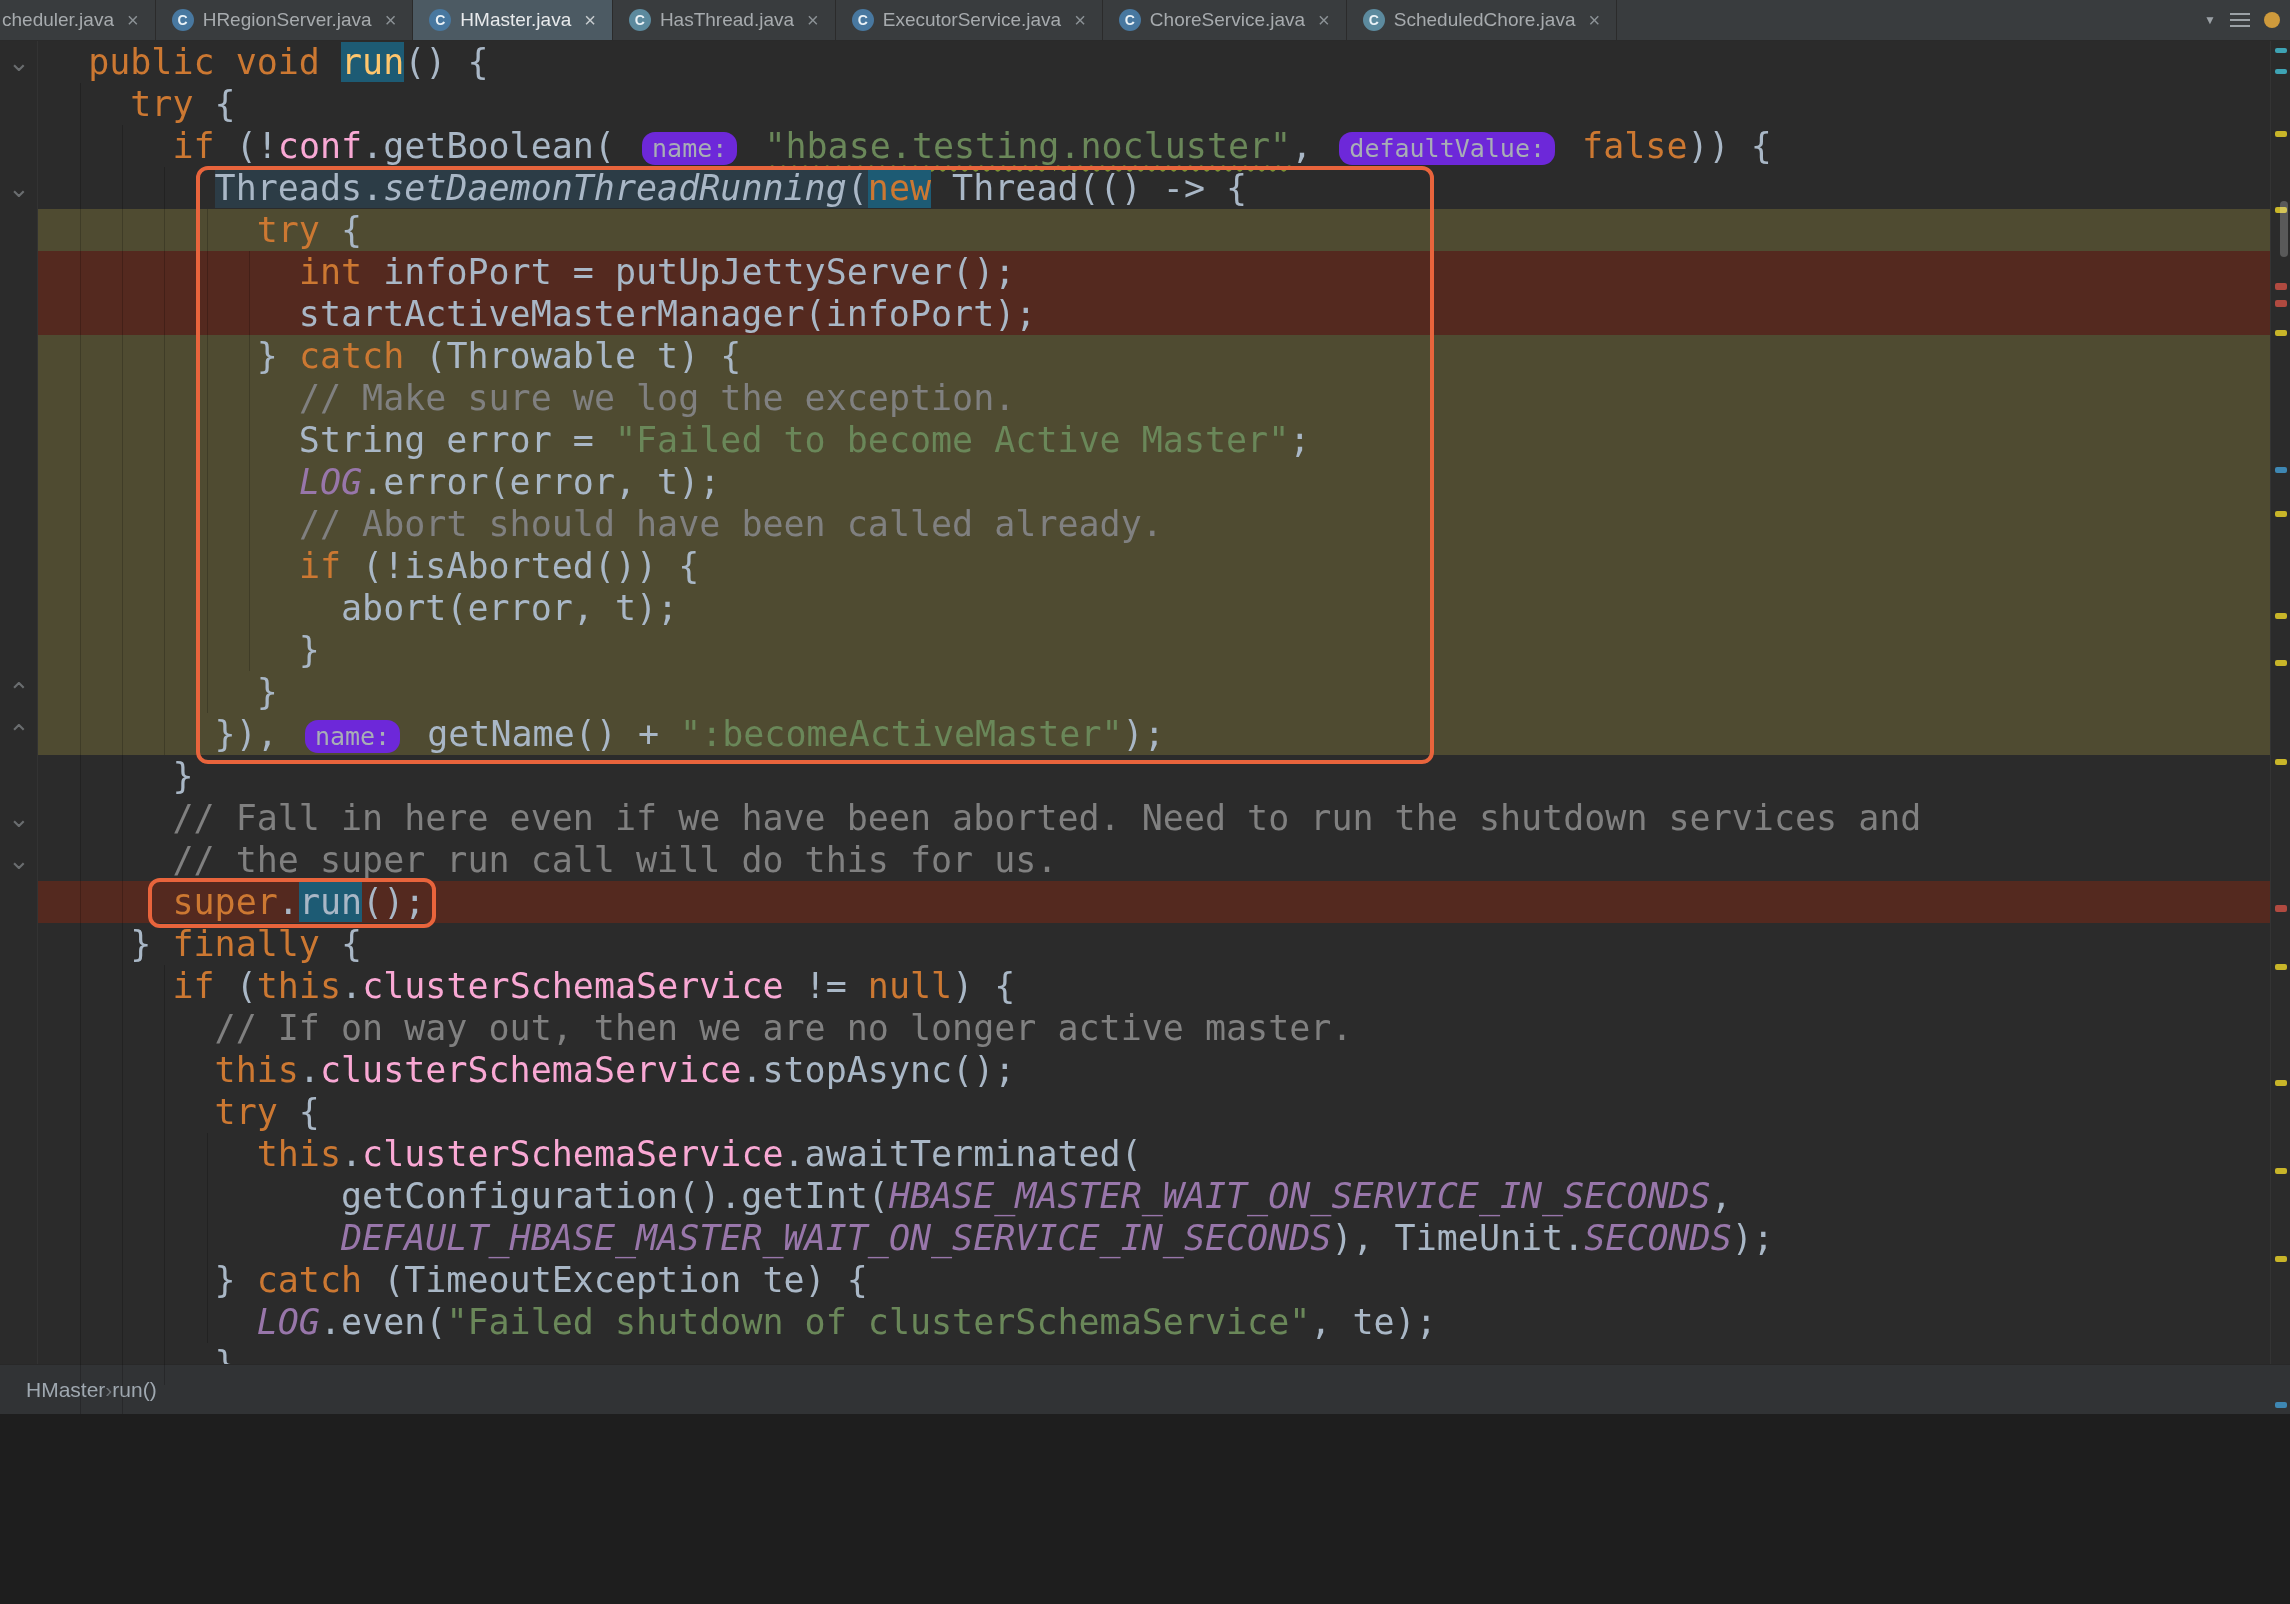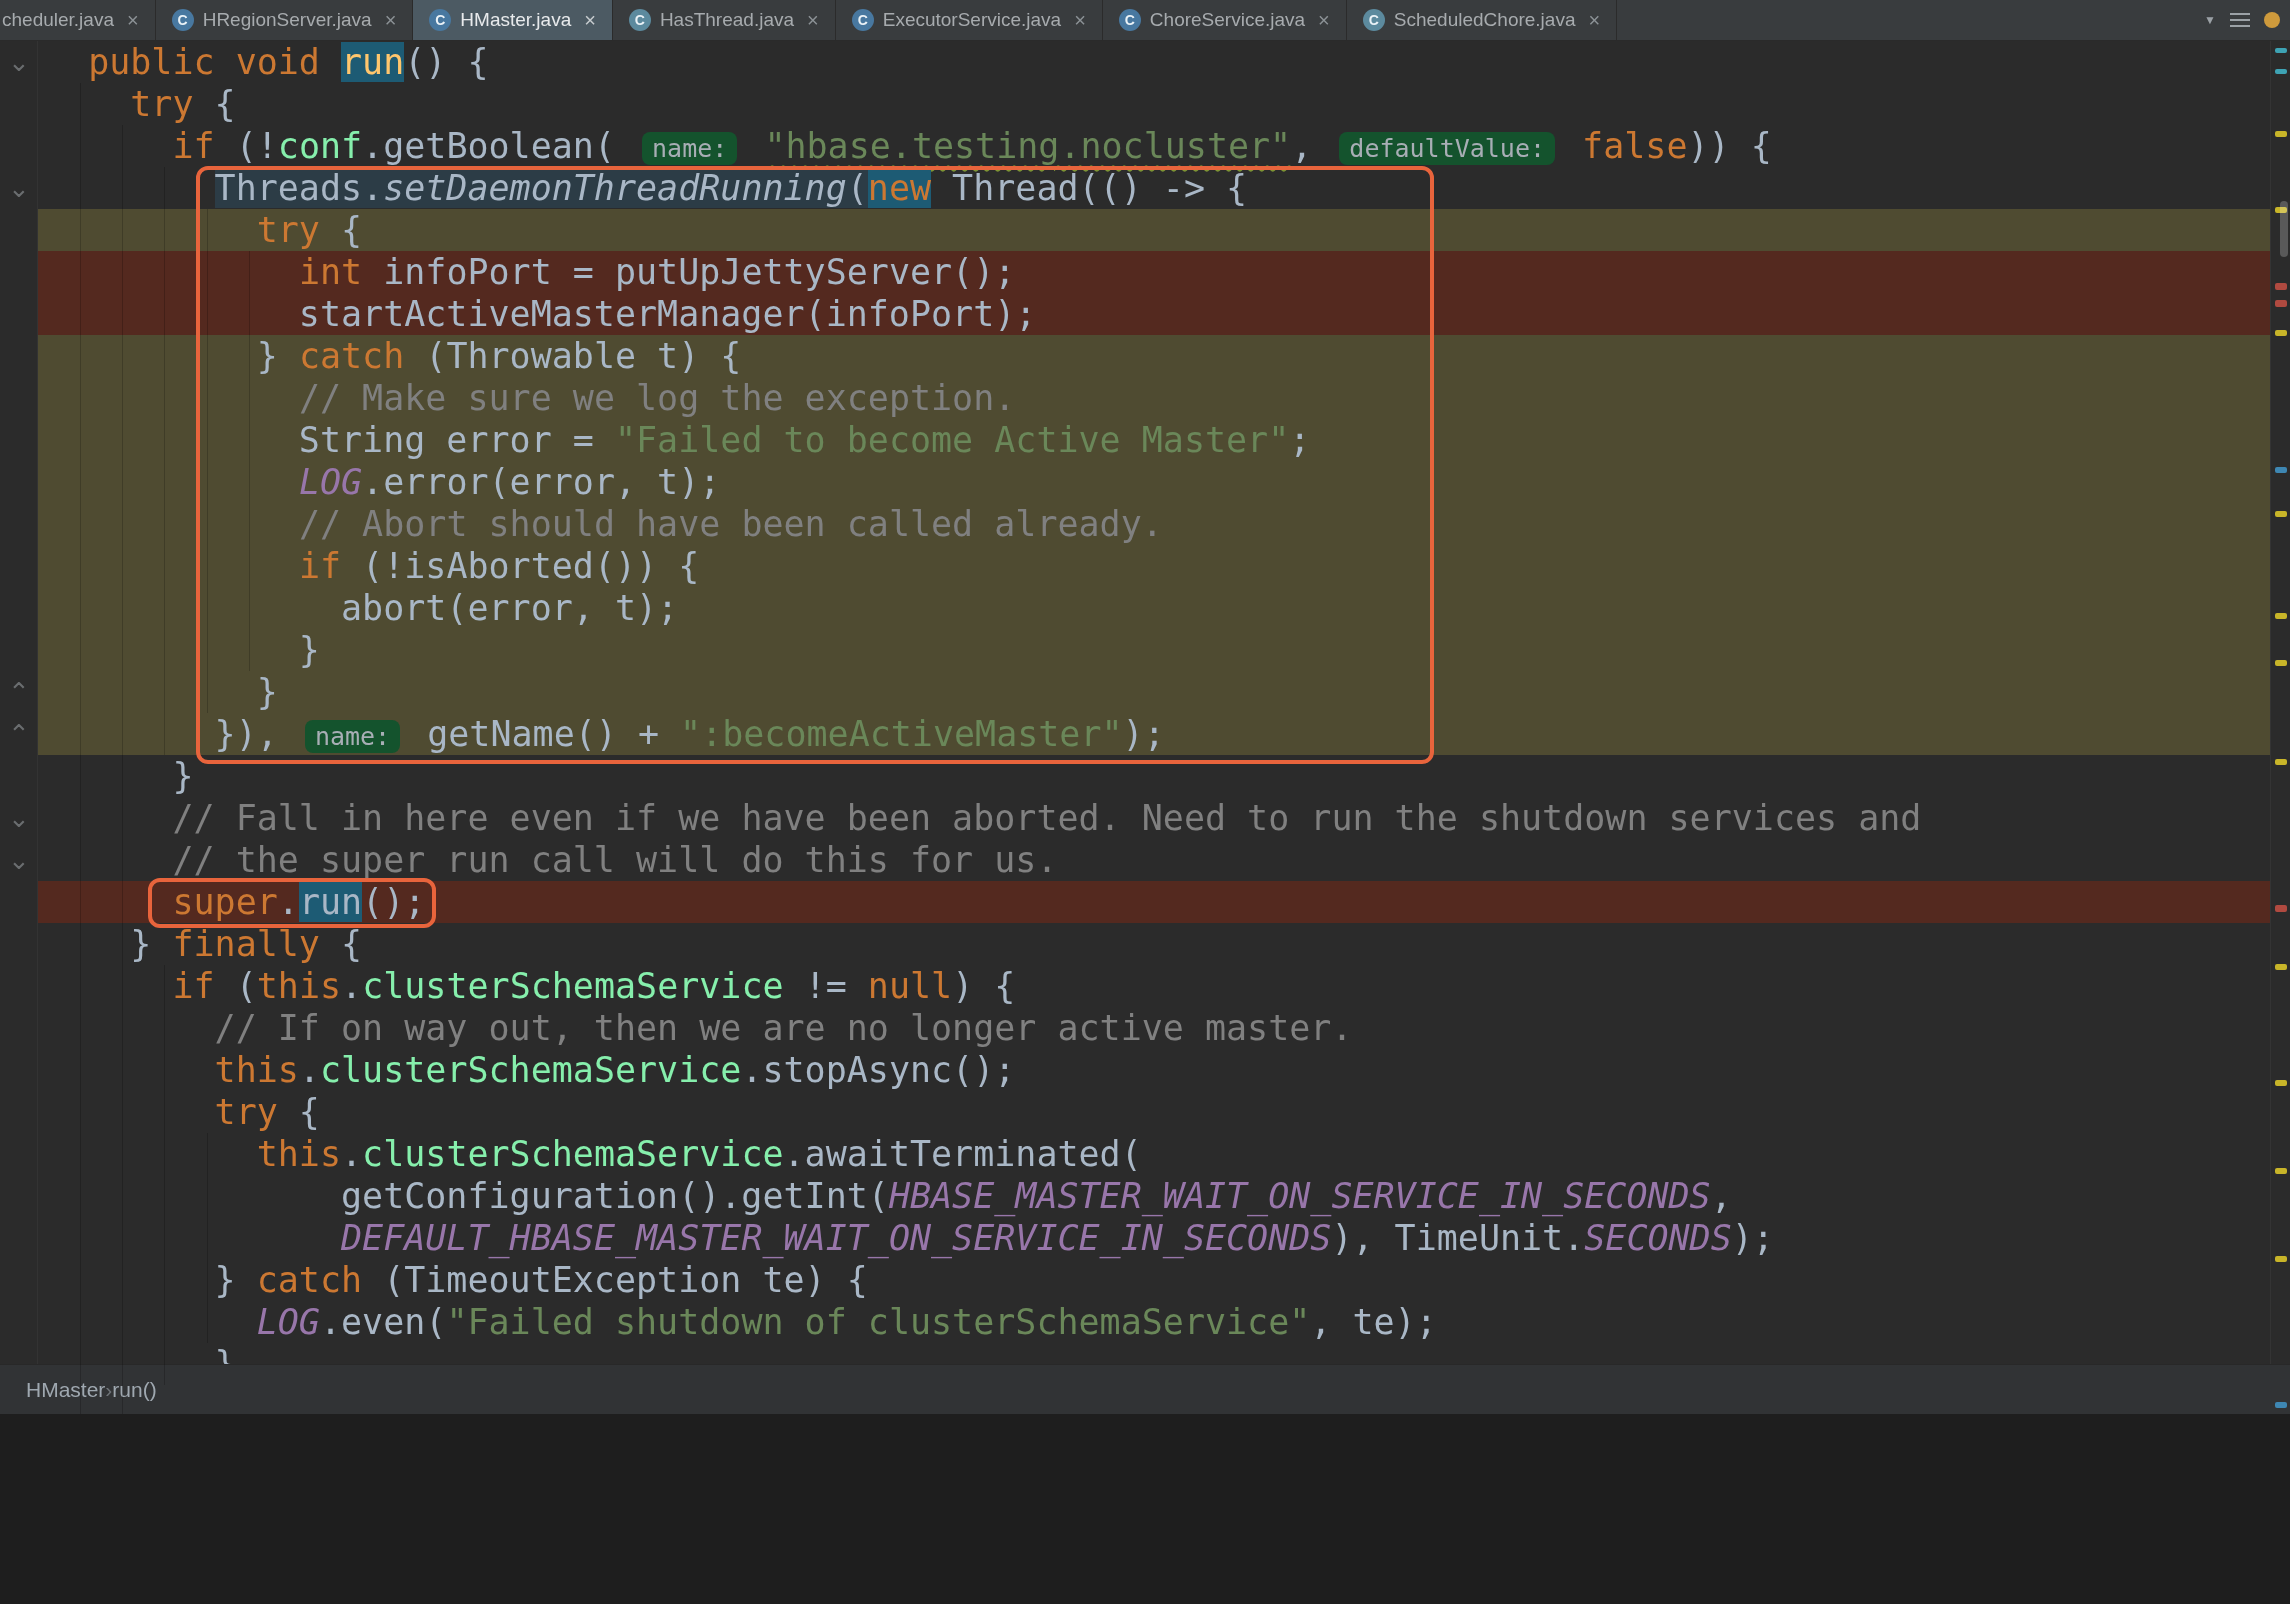--- a/index.html
+++ b/index.html
@@ -52,33 +52,33 @@
     font-family:"DejaVu Sans Mono", monospace; font-size:35px;
     color:#A9B7C6; padding-left:38px; position:relative;
   }
   .row-olive { background:#4F4B31; }
   .row-red   { background:#54291F; }
 
   .tok.kw  { color:#CC7832; }
   .tok.pl  { color:#A9B7C6; }
   .tok.cm  { color:#808080; }
   .tok.str { color:#6A8759; }
-  .tok.fld { color:#86efac; }
+  .tok.fld { color:#f9a8d4; }
   .tok.sf  { color:#9876AA; font-style:italic; }
   .tok.it  { font-style:italic; }
   .tok.decl{ color:#FFC66D; }
   .tok.bg-teal  { background:#1D5B74; }
   .tok.bg-slate { background:#2C3C46; }
   .tok.wavy {
     text-decoration: underline wavy #7E9433;
     text-decoration-thickness:2px; text-underline-offset:7px;
   }
   .tok.hint {
-    display:inline-block; background:#14532d; color:#A8AEB5;
-    border-radius:8px; font-size:25px; line-height:33px;
+    display:inline-block; background:#6d28d9; color:#A8AEB5;
+    border-radius:13px; font-size:25px; line-height:33px;
     padding:0 10px; margin:0 6px; vertical-align:middle;
   }
 
   
   .guide { position:absolute; width:1px; background:rgba(0,0,0,0.20); z-index:2; pointer-events:none; }
 
   
   .gutter {
     position:absolute; left:0; top:0; bottom:0; width:38px;
     background:#2B2B2B; z-index:3; border-right:1px solid rgba(255,255,255,0.04);

